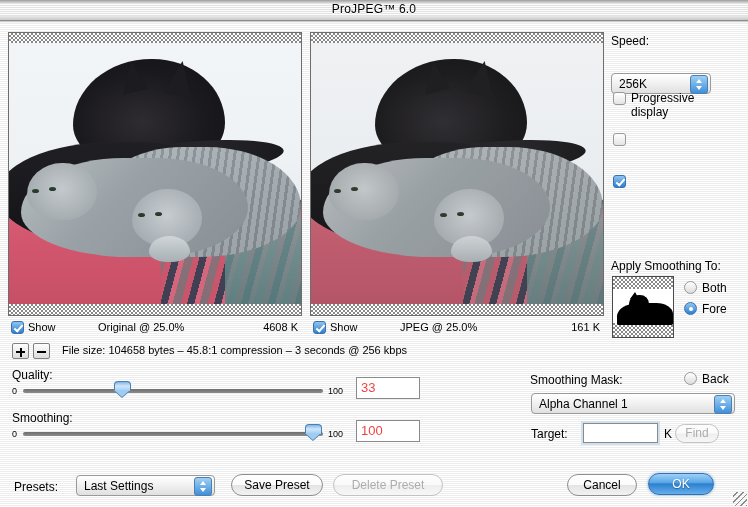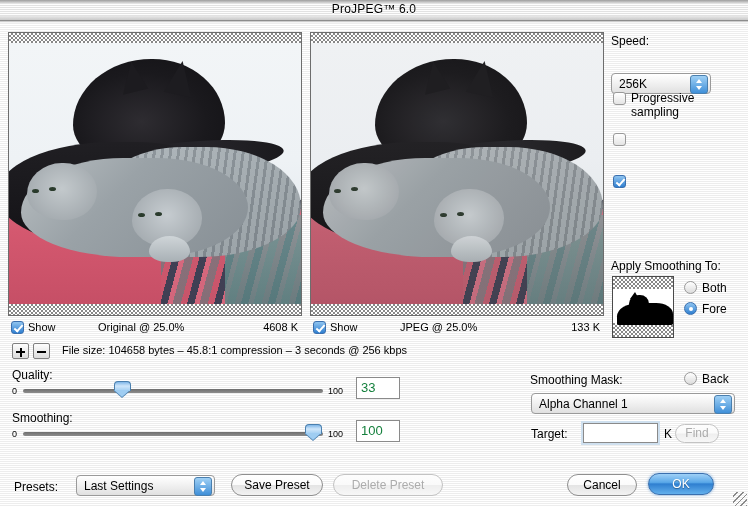--- a/index.html
+++ b/index.html
@@ -229,25 +229,25 @@
     border-radius: 4px 4px 0 0;
   }
   .thumb .tip {
     position:absolute; left:0; top:9px; width:0; height:0;
     border-left: 8.5px solid transparent;
     border-right: 8.5px solid transparent;
     border-top: 7px solid #9fcdf2;
     filter: drop-shadow(0 1px 0 #4a7fae);
   }
   .numbox {
-    position: absolute; width: 44px; height: 22px;
+    position: absolute; width: 64px; height: 22px;
     box-sizing: border-box;
     border: 1px solid #8a8a8a;
     background: #fff;
-    font-size: 13px; color: #15803d;
+    font-size: 13px; color: #ef4444;
     padding: 2px 0 0 4px;
   }
 
   
   .rlabel { position: absolute; font-size: 12px; color: #000; }
   .popup {
     position: absolute; box-sizing: border-box;
     height: 21px;
     border: 1px solid #9a9a9a; border-radius: 4px;
     background: linear-gradient(to bottom, #ffffff 0%, #f2f2f2 45%, #e0e0e0 100%);
@@ -422,21 +422,21 @@
   <span class="acheck on cb-pos"></span>
   <span class="show-label">Show</span>
   <span class="info-center">Original @ 25.0%</span>
   <span class="info-right">4608 K</span>
 </div>
 
 <div class="info-row" id="info-jpeg">
   <span class="acheck on cb-pos"></span>
   <span class="show-label">Show</span>
   <span class="info-center">JPEG @ 25.0%</span>
-  <span class="info-right">133 K</span>
+  <span class="info-right">161 K</span>
 </div>
 
 <div id="zoom-plus">
   <span class="glyph-h"></span>
   <span class="glyph-v"></span>
 </div>
 <div id="zoom-minus">
   <span class="glyph-h"></span>
 </div>
 <div id="status-text">File size: 104658 bytes – 45.8:1 compression – 3 seconds @ 256 kbps</div>
@@ -464,21 +464,21 @@
 <div class="rlabel" style="left:611px; top:34px;">Speed:</div>
 <div class="popup" style="left:611px; top:57px; width:100px;margin-top:16px;">
   <span>256K</span>
   <span class="arrows"></span>
 </div>
 
 <div class="chk-row" style="left:613px; top:91px; width:130px;">
   <span class="acheck"></span>
   <span class="ctext">
     <span>Progressive</span><br>
-    <span>sampling</span>
+    <span>display</span>
   </span>
 </div>
 
 <div class="chk-row" style="left:613px; top:132px; width:130px;">
   <span class="acheck"></span>
 </div>
 
 <div class="chk-row" style="left:613px; top:174px; width:130px;">
   <span class="acheck on"></span>
 </div>

